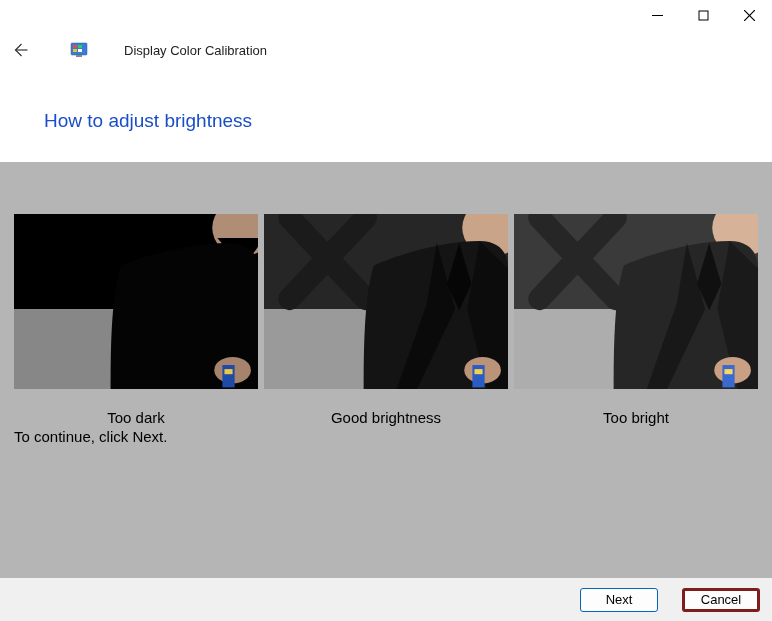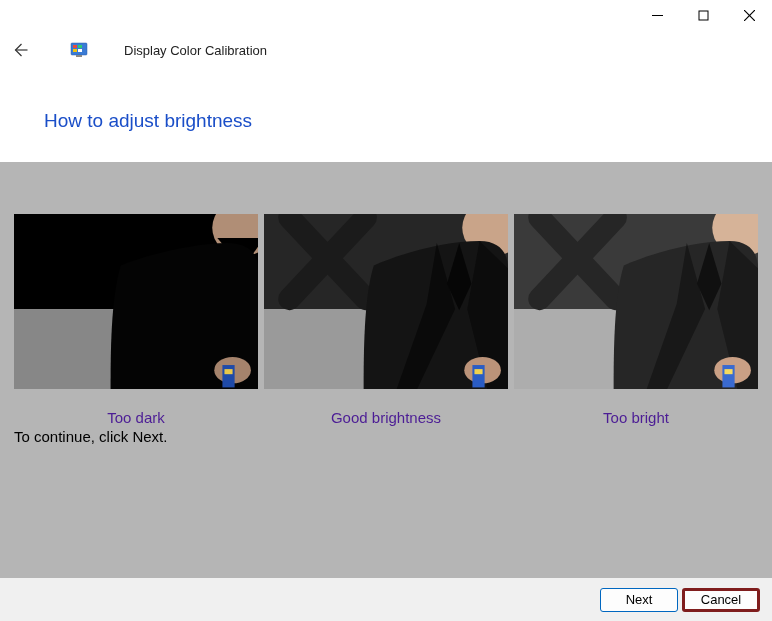--- a/index.html
+++ b/index.html
@@ -83,35 +83,35 @@
     .sample-col { flex: 1 1 0; }
     .sample-img {
       width: 100%;
       height: 175px;
       display: block;
     }
     .sample-caption {
       text-align: center;
       font-size: 15px;
       margin-top: 20px;
-      color: #4c1d95;
+      color: #000000;
     }
     .continue-p {
       font-size: 15px;
     }
     .footer {
       position: absolute;
       left: 0; right: 0; bottom: 0;
       height: 43px;
       background: #f0f0f0;
       display: flex;
       justify-content: flex-end;
       align-items: center;
       padding-right: 12px;
-      gap: 4px;
+      gap: 24px;
     }
     .btn {
       min-width: 78px;
       height: 24px;
       font-size: 13px;
       background: #fdfdfd;
       border: 3px solid #7f1d1d;
       border-radius: 3px;
       padding: 0 12px;
       cursor: default;

